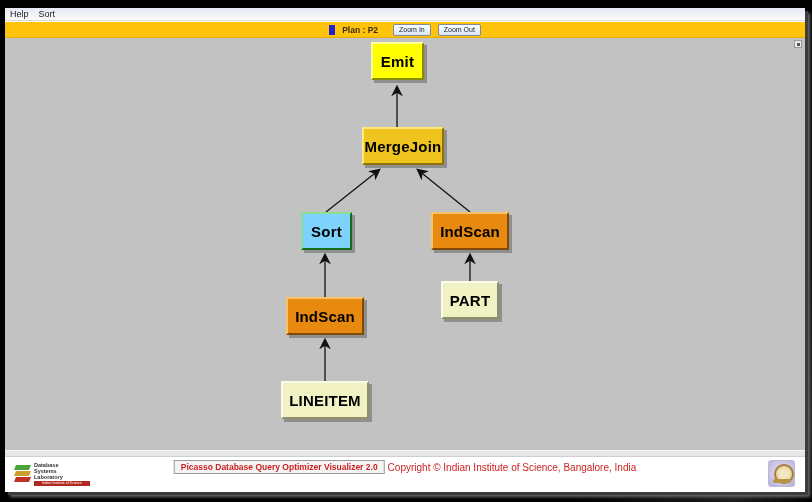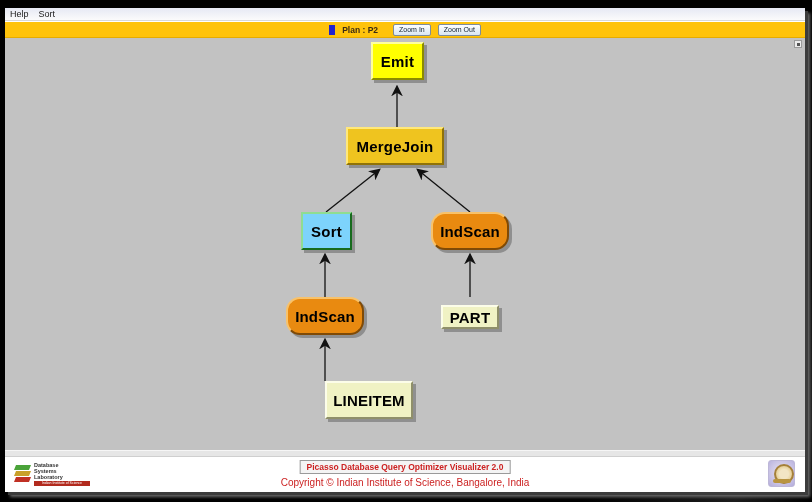--- a/index.html
+++ b/index.html
@@ -47,29 +47,29 @@
   .edges-svg { position:absolute; left:0; top:0; width:800px; height:412px; pointer-events:none; }
   .node {
     position:absolute; display:flex; align-items:center; justify-content:center;
     font-weight:bold; font-size:15px; color:#000;
     border:2px solid; box-shadow:3px 3px 0 #8f8f8f;
     cursor:pointer; letter-spacing:0.2px;
   }
   .n-yellow { background:#ffff00; border-color:#ffff9e #8b8b00 #8b8b00 #ffff9e; }
   .n-gold   { background:#efc41f; border-color:#ffe87a #8f7208 #8f7208 #ffe87a; }
   .n-green  { background:#7dd3fc; border-color:#8fdd92 #176b1d #176b1d #8fdd92; }
-  .n-orange { background:#e98a10; border-color:#f8c26a #7f4a06 #7f4a06 #f8c26a;border-radius:14px; }
+  .n-orange { background:#e98a10; border-color:#f8c26a #7f4a06 #7f4a06 #f8c26a; }
   .n-pale   { background:#f0f2c4; border-color:#fcfde9 #8f8f6a #8f8f6a #fcfde9; }
   .node-emit       { left:366px; top:4px;   width:53px; height:38px; }
-  .node-mergejoin  { left:341px; top:89px;  width:98px; height:38px; }
+  .node-mergejoin  { left:357px; top:89px;  width:82px; height:38px; }
   .node-sort       { left:296px; top:174px; width:51px; height:38px; }
   .node-indscan-r  { left:426px; top:174px; width:78px; height:38px; }
   .node-indscan-l  { left:281px; top:259px; width:78px; height:38px; }
-  .node-part       { left:436px; top:267px; width:58px; height:24px; }
-  .node-lineitem   { left:276px; top:343px; width:88px; height:38px;margin-left:44px; }
+  .node-part       { left:436px; top:243px; width:58px; height:38px; }
+  .node-lineitem   { left:276px; top:343px; width:88px; height:38px; }
   .canvas-corner {
     position:absolute; right:3px; top:2px; width:8px; height:8px;
     background:#ececec; border:1px solid #9a9a9a;
   }
   .canvas-corner::after {
     content:""; position:absolute; right:1px; bottom:1px; width:3px; height:3px; background:#555;
   }
   
   .bottom-strip {
     position:absolute; left:0; top:442px; width:800px; height:6px;
@@ -90,21 +90,21 @@
   .dsl-block.b3 { background:#c03024; }
   .dsl-text-col { display:flex; flex-direction:column; }
   .dsl-line { font-size:5.5px; font-weight:bold; color:#333; line-height:6px; }
   .dsl-banner {
     margin-top:1px; background:#b22a1e; color:#fff;
     font-size:3.5px; line-height:5px; padding:0 2px; width:56px; text-align:center;
     white-space:nowrap; overflow:hidden;
   }
   .footer-center {
     position:absolute; left:50%; top:3px; transform:translateX(-50%);
-    display:flex; flex-direction:column; align-items:center; gap:3px;justify-content:center;
+    display:flex; flex-direction:row; align-items:center; gap:3px;justify-content:center;
   }
   .footer-title-box {
     background:#f4f4f4; border:1px solid #9a9a9a; padding:1px 6px;
     font-size:8.5px; font-weight:bold; color:#cc2222; white-space:nowrap;
   }
   .footer-copy { font-size:10px; color:#cc2222; white-space:nowrap; }
   .iisc-emblem {
     position:absolute; right:10px; top:3px; width:27px; height:27px;
     border-radius:3px;
     background:radial-gradient(circle at 50% 45%, #e8e2f4 0%, #cbc5e6 60%, #b4addb 100%);

